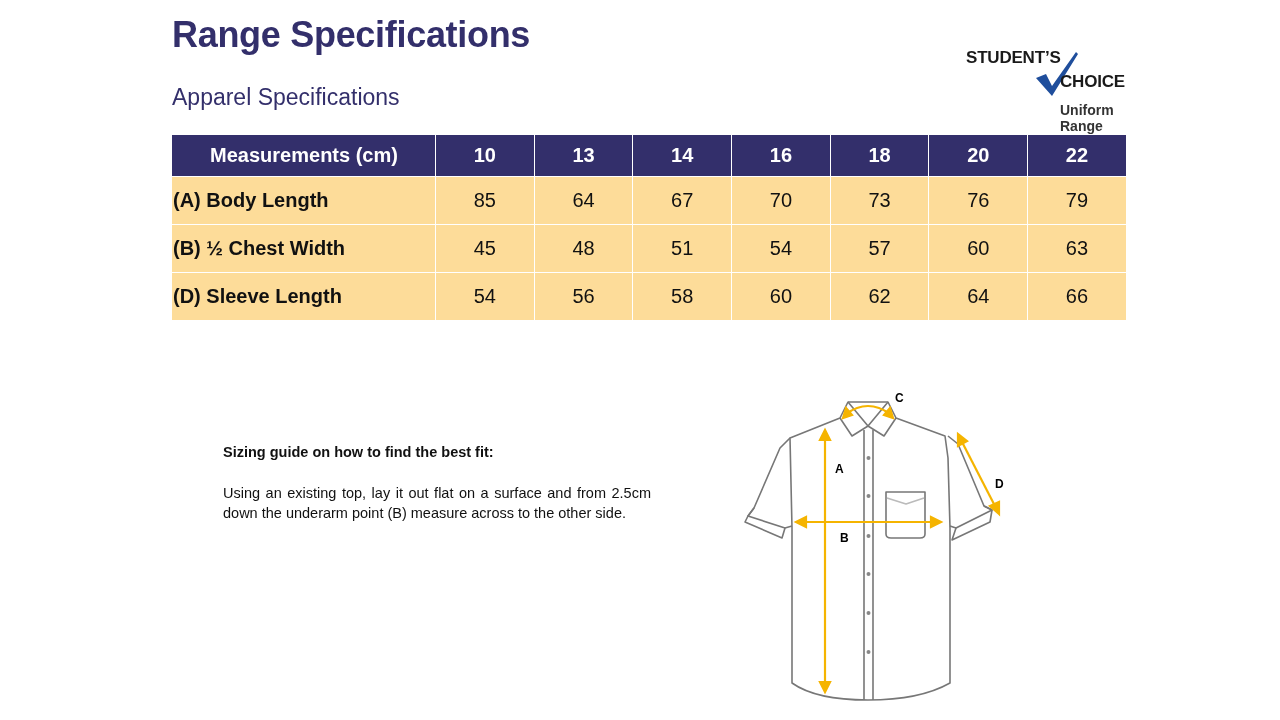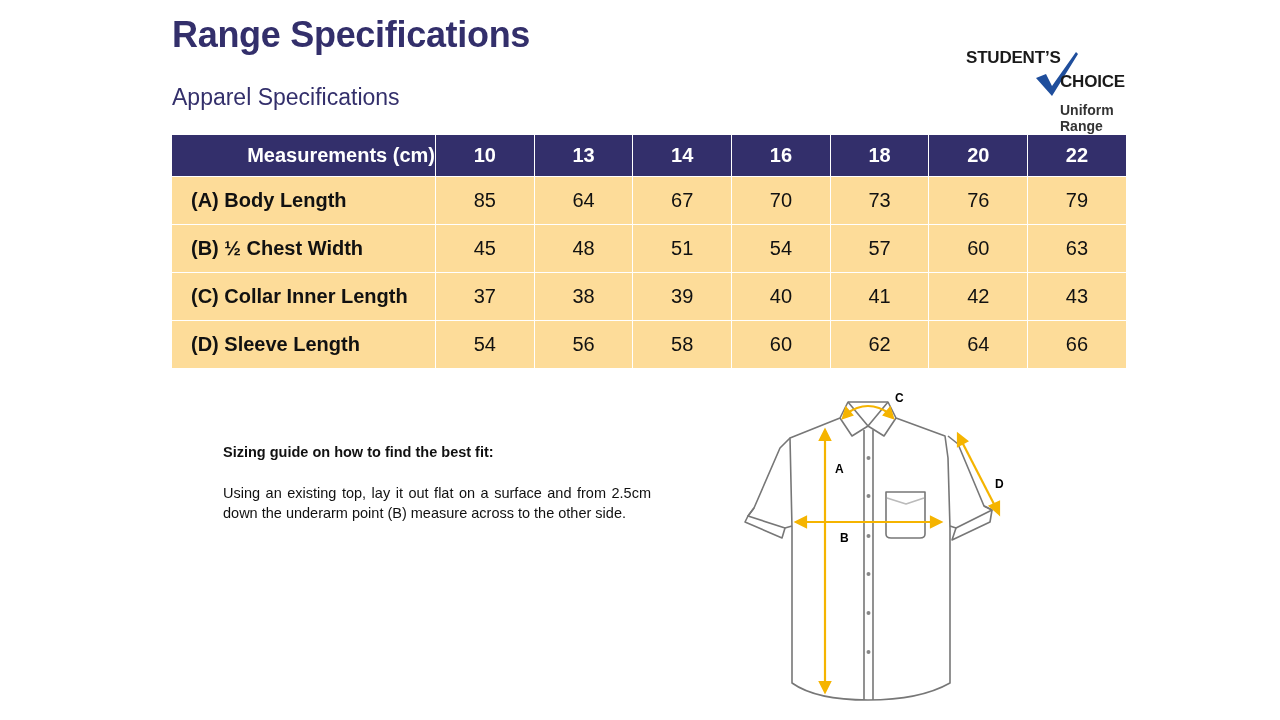--- a/index.html
+++ b/index.html
@@ -31,25 +31,25 @@
     table.spec {
       position: absolute; left: 171px; top: 134px; border-collapse: collapse;
       width: 955px; table-layout: fixed;
     }
     table.spec th, table.spec td {
       border: 1px solid #ffffff; padding: 0; text-align: center;
     }
     table.spec th {
       background: #332f6b; color: #ffffff; font-weight: bold; font-size: 20px; height: 41px;
     }
-    table.spec th.first { text-align: right; padding-left: 1px; }
+    table.spec th.first { text-align: center; padding-left: 1px; }
     table.spec td {
       background: #fddc99; font-size: 20px; height: 47px; color: #111;
     }
-    table.spec td.label { text-align: left; font-weight: bold; padding-left: 19px; }
+    table.spec td.label { text-align: left; font-weight: bold; padding-left: 1px; }
     col.c0 { width: 264px; }
     col.cn { width: 98.7px; }
 
     .guide {
       position: absolute; left: 223px; top: 442px; width: 428px; font-size: 14.5px; line-height: 20.5px; color: #111;
     }
     .guide .head { font-weight: bold; margin-bottom: 20px; }
     .guide p { margin: 0 0 17px 0; text-align: justify; }
 
     .shirt { position: absolute; left: 740px; top: 388px; width: 270px; height: 320px; }
@@ -108,30 +108,20 @@
       <td class="label">(B) ½ Chest Width</td>
       <td>45</td>
       <td>48</td>
       <td>51</td>
       <td>54</td>
       <td>57</td>
       <td>60</td>
       <td>63</td>
     </tr>
     <tr>
-      <td class="label">(C) Collar Inner Length</td>
-      <td>37</td>
-      <td>38</td>
-      <td>39</td>
-      <td>40</td>
-      <td>41</td>
-      <td>42</td>
-      <td>43</td>
-    </tr>
-    <tr>
       <td class="label">(D) Sleeve Length</td>
       <td>54</td>
       <td>56</td>
       <td>58</td>
       <td>60</td>
       <td>62</td>
       <td>64</td>
       <td>66</td>
     </tr>
   </tbody>

